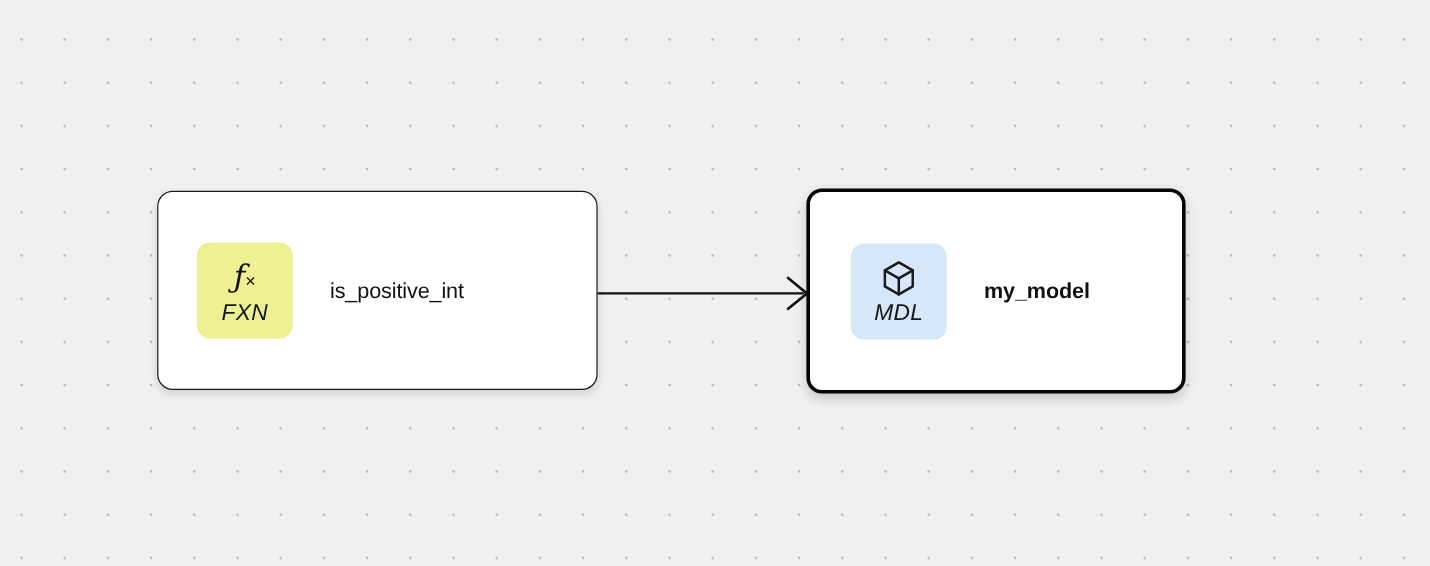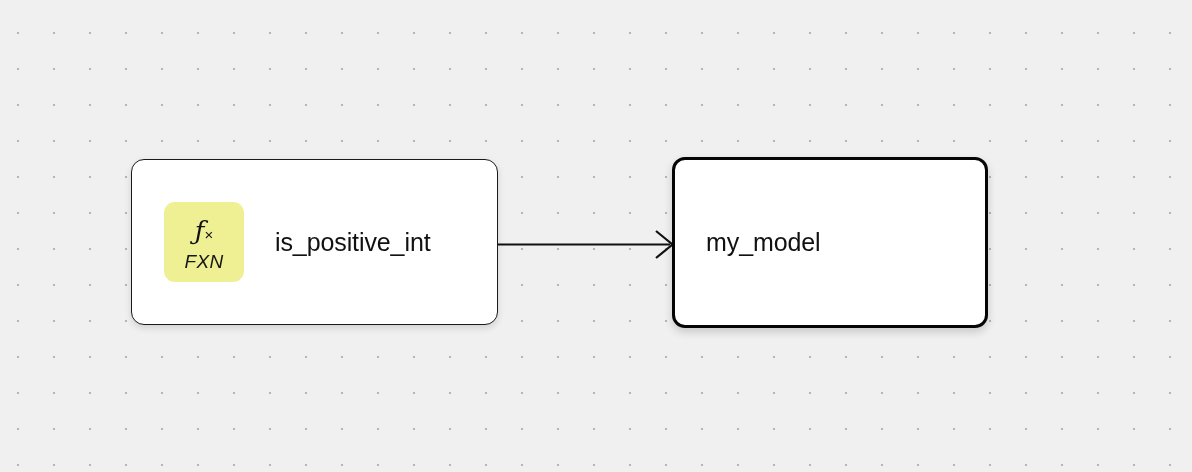--- a/index.html
+++ b/index.html
@@ -116,28 +116,28 @@
     color: #151515;
     letter-spacing: 0.3px;
     margin-top: 2px;
     line-height: 1;
     font-style: italic;
   }
 
   
   .node-label {
     font-family: "Liberation Sans", "DejaVu Sans", sans-serif;
-    font-size: 25px;
+    font-size: 18px;
     color: #111111;
     letter-spacing: -0.1px;
     white-space: nowrap;
     text-align: right;
   }
   .label-fxn { margin-left: 31px; }
-  .label-mdl { margin-left: 31px; }
+  .label-mdl { margin-left: 31px; font-weight: bold; }
 </style>
 </head>
 <body>
 
 <div id="canvas">
 
   <svg id="edge-layer" width="1192" height="472" viewBox="0 0 1192 472">
     <g>
       <line x1="498" y1="244.5" x2="670" y2="244.5" stroke="#111111" stroke-width="2"></line>
       <polyline points="656,231 672.5,244.5 656,258" fill="none" stroke="#111111" stroke-width="2.2" stroke-linecap="butt" stroke-linejoin="miter"></polyline>
@@ -149,16 +149,26 @@
       <div class="badge-glyph">
         <span class="fx-glyph">ƒ</span>
         <span class="fx-times">×</span>
       </div>
       <div class="badge-abbrev">FXN</div>
     </div>
     <div class="node-label label-fxn">is_positive_int</div>
   </div>
 
   <div class="node node-mdl">
+    <div class="badge badge-mdl">
+      <div class="badge-glyph">
+        <svg width="34" height="34" viewBox="0 0 24 24" fill="none" stroke="#1a1a1a" stroke-width="1.45" stroke-linecap="round" stroke-linejoin="round">
+          <path d="M12 2.6 20.2 7.3 20.2 16.7 12 21.4 3.8 16.7 3.8 7.3 Z"></path>
+          <path d="M3.8 7.3 12 12 20.2 7.3"></path>
+          <path d="M12 12 12 21.4"></path>
+        </svg>
+      </div>
+      <div class="badge-abbrev">MDL</div>
+    </div>
     <div class="node-label label-mdl">my_model</div>
   </div>
 
 </div>
 
 </body></html>

